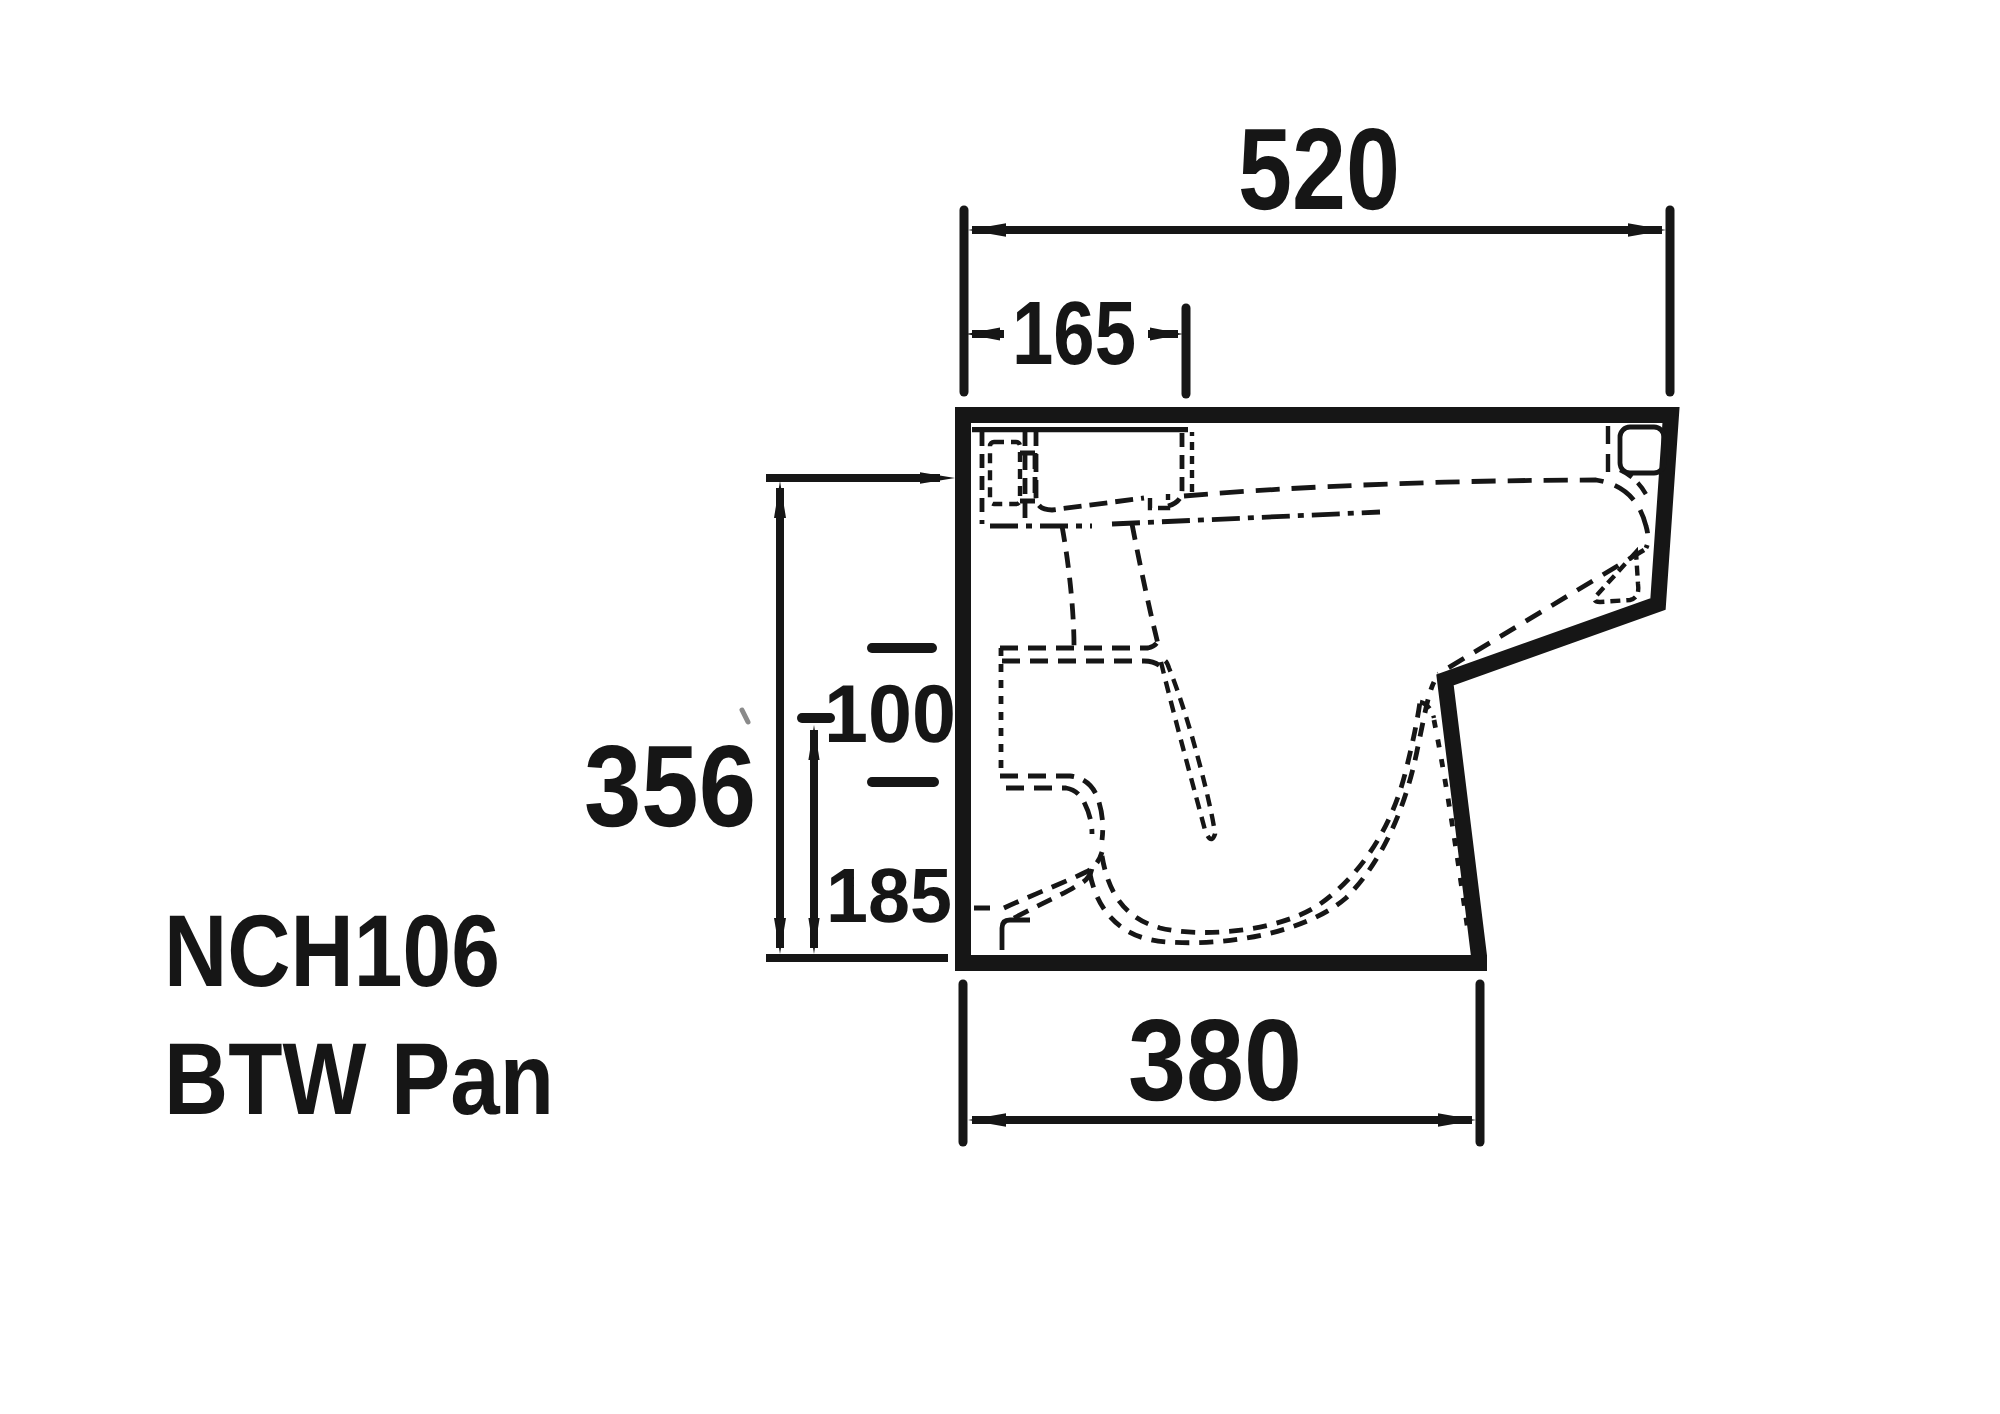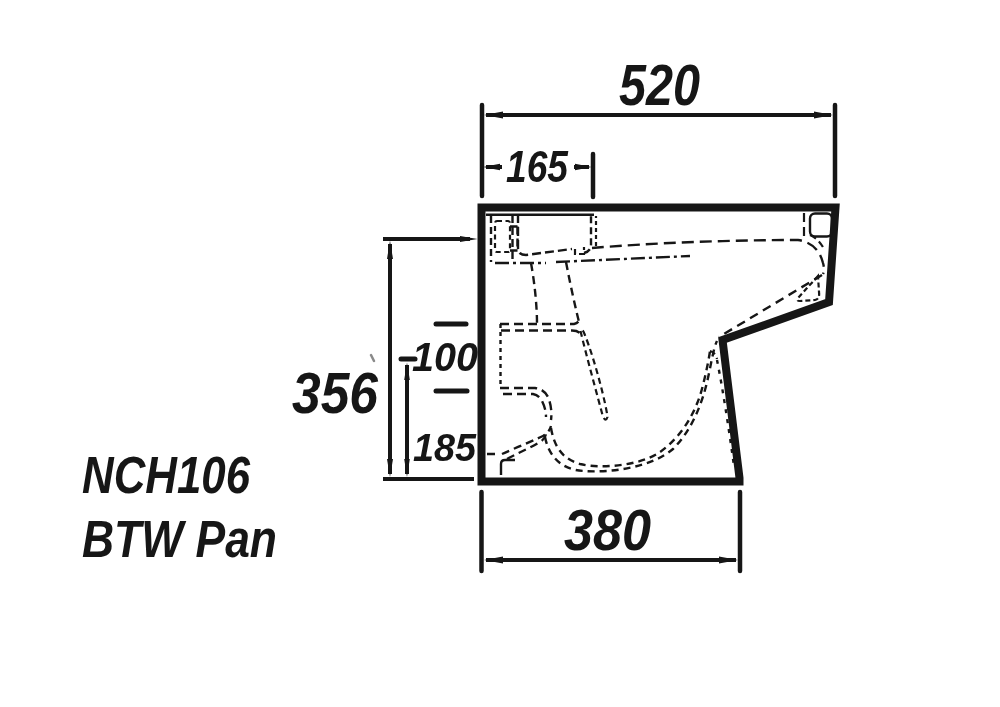--- a/index.html
+++ b/index.html
@@ -1,16 +1,16 @@
 <!DOCTYPE html>
 <html><head>
 <meta charset="utf-8">
 <style>
   html,body{margin:0;padding:0;background:#ffffff;}
-  .wrap{width:1000px;height:707px;position:relative;overflow:hidden;background:#a16207;font-style:italic;}
+  .wrap{width:1000px;height:707px;position:relative;overflow:hidden;background:#a16207;}
   text{font-family:"Liberation Sans",sans-serif;font-weight:bold;fill:#161616;}
 </style>
 </head>
 <body>
 <div class="wrap">
 <svg width="1000" height="707" viewBox="0 0 1000 707">
 
   <rect x="0" y="0" width="1000" height="707" fill="#ffffff"></rect>
 
   <path d="M481.5,481.5 V207.5 H835.5 L829,302 L722.5,340 L739.5,478 L739.5,481.5 Z" fill="none" stroke="#161616" stroke-width="8" stroke-linejoin="miter"></path>

